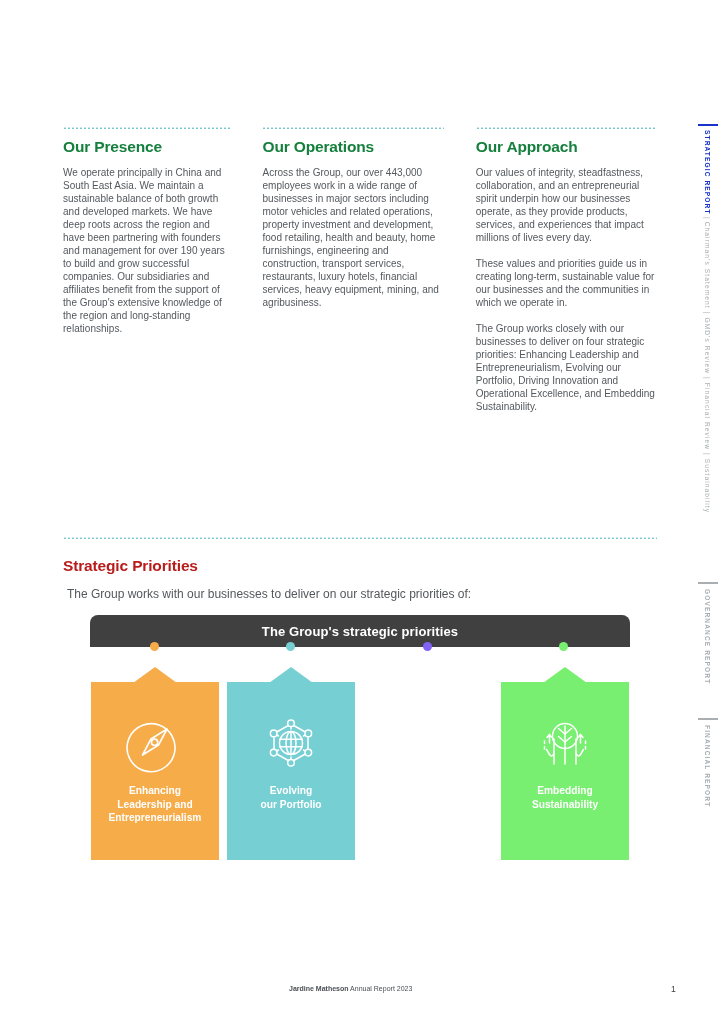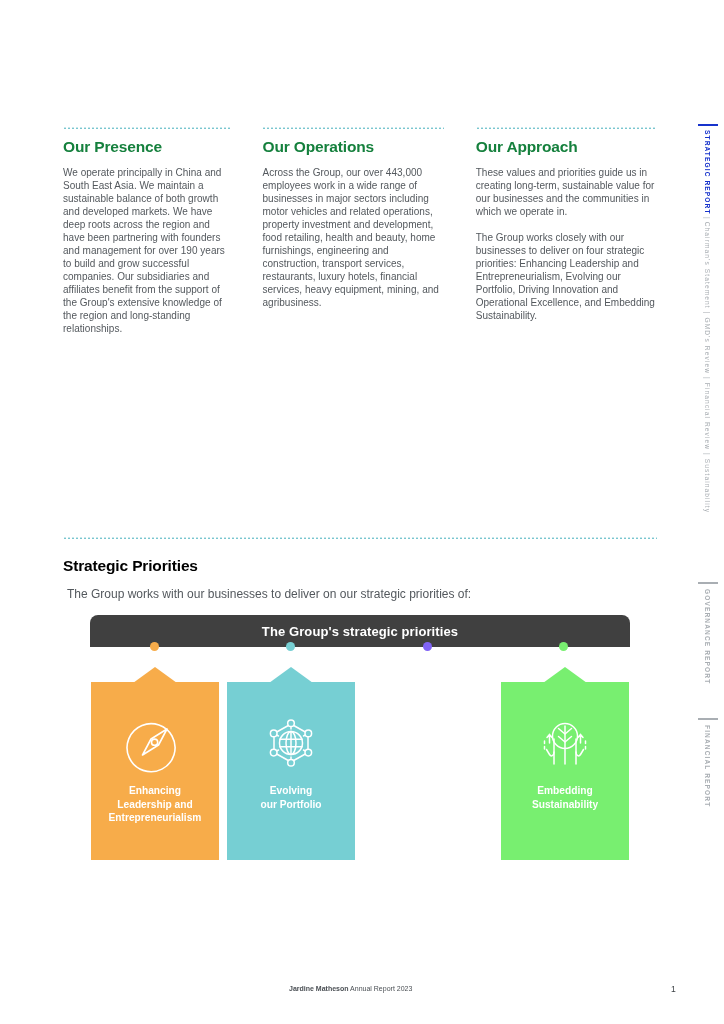--- a/index.html
+++ b/index.html
@@ -70,21 +70,21 @@
   
   .sp-section {
     position: absolute;
     left: 63px;
     top: 536px;
     width: 594px;
   }
   .sp-heading {
     font-size: 15.5px;
     font-weight: 600;
-    color: #000000;
+    color: #b91c1c;
     letter-spacing: -0.15px;
     margin: 18px 0 13px 0;
   }
   .sp-intro {
     font-size: 12px;
     line-height: 13px;
     color: #53585d;
     margin: 4px;
   }
 
@@ -233,20 +233,21 @@
 
     <div class="col col-2">
       <div class="dotted-rule" style="background-image: radial-gradient(circle, rgb(121, 198, 207) 0px, rgb(121, 198, 207) 1px, transparent 1.2px);"></div>
       <div class="col-heading">Our Operations</div>
       <p>Across the Group, our over 443,000 employees work in a wide range of businesses in major sectors including motor vehicles and related operations, property investment and development, food retailing, health and beauty, home furnishings, engineering and construction, transport services, restaurants, luxury hotels, financial services, heavy equipment, mining, and agribusiness.</p>
     </div>
 
     <div class="col col-3">
       <div class="dotted-rule" style="background-image: radial-gradient(circle, rgb(121, 198, 207) 0px, rgb(121, 198, 207) 1px, transparent 1.2px);"></div>
       <div class="col-heading">Our Approach</div>
+      <p>Our values of integrity, steadfastness, collaboration, and an entrepreneurial spirit underpin how our businesses operate, as they provide products, services, and experiences that impact millions of lives every day.</p>
       <p>These values and priorities guide us in creating long-term, sustainable value for our businesses and the communities in which we operate in.</p>
       <p>The Group works closely with our businesses to deliver on four strategic priorities: Enhancing Leadership and Entrepreneurialism, Evolving our Portfolio, Driving Innovation and Operational Excellence, and Embedding Sustainability.</p>
     </div>
   </div>
 
   <div class="sp-section">
     <div class="dotted-rule" style="background-image: radial-gradient(circle, rgb(121, 198, 207) 0px, rgb(121, 198, 207) 1px, transparent 1.2px);"></div>
     <div class="sp-heading">Strategic Priorities</div>
     <p class="sp-intro">The Group works with our businesses to deliver on our strategic priorities of:</p>
   </div>

